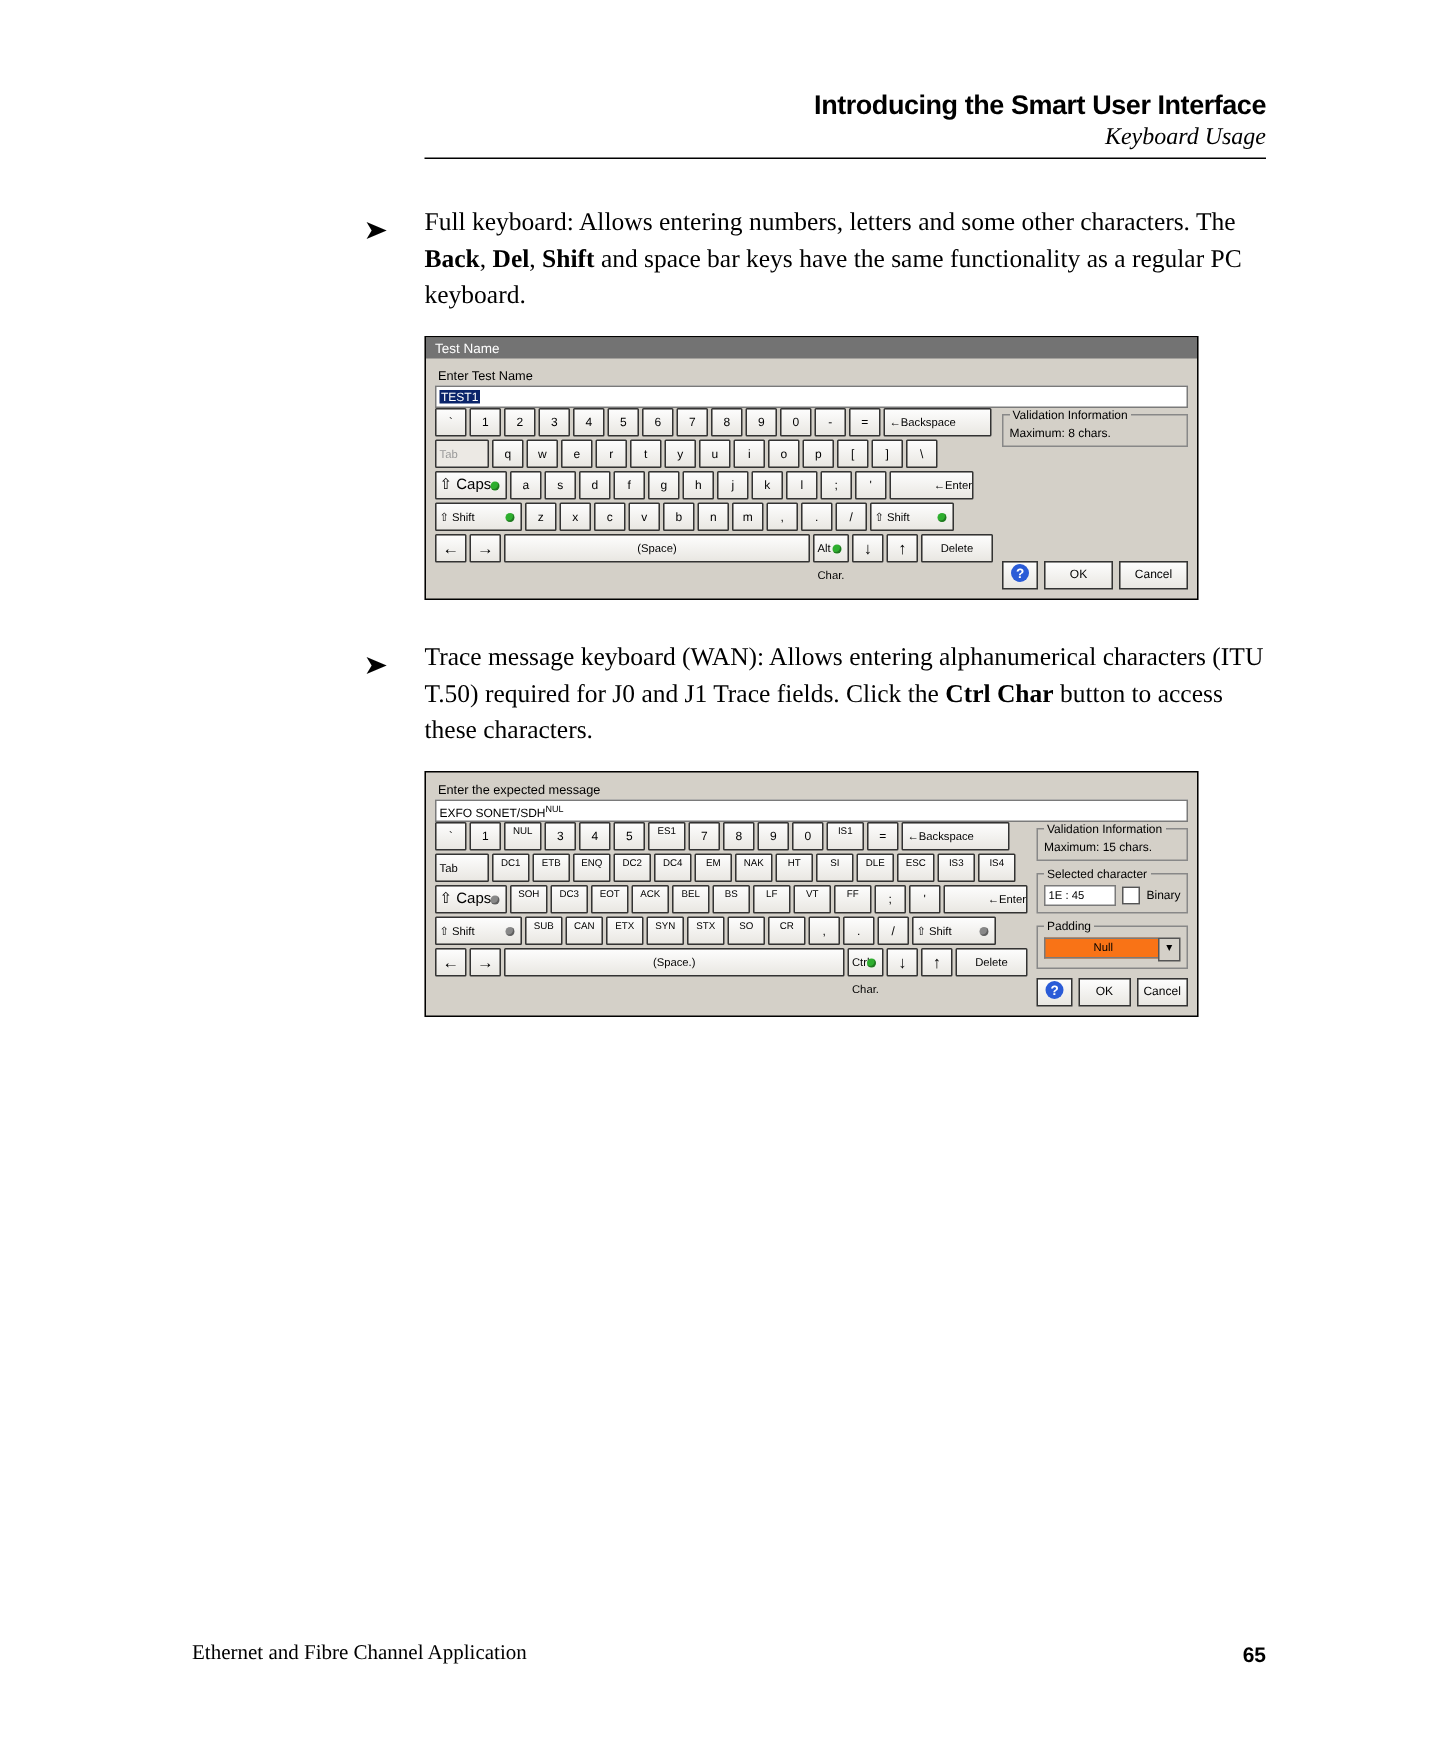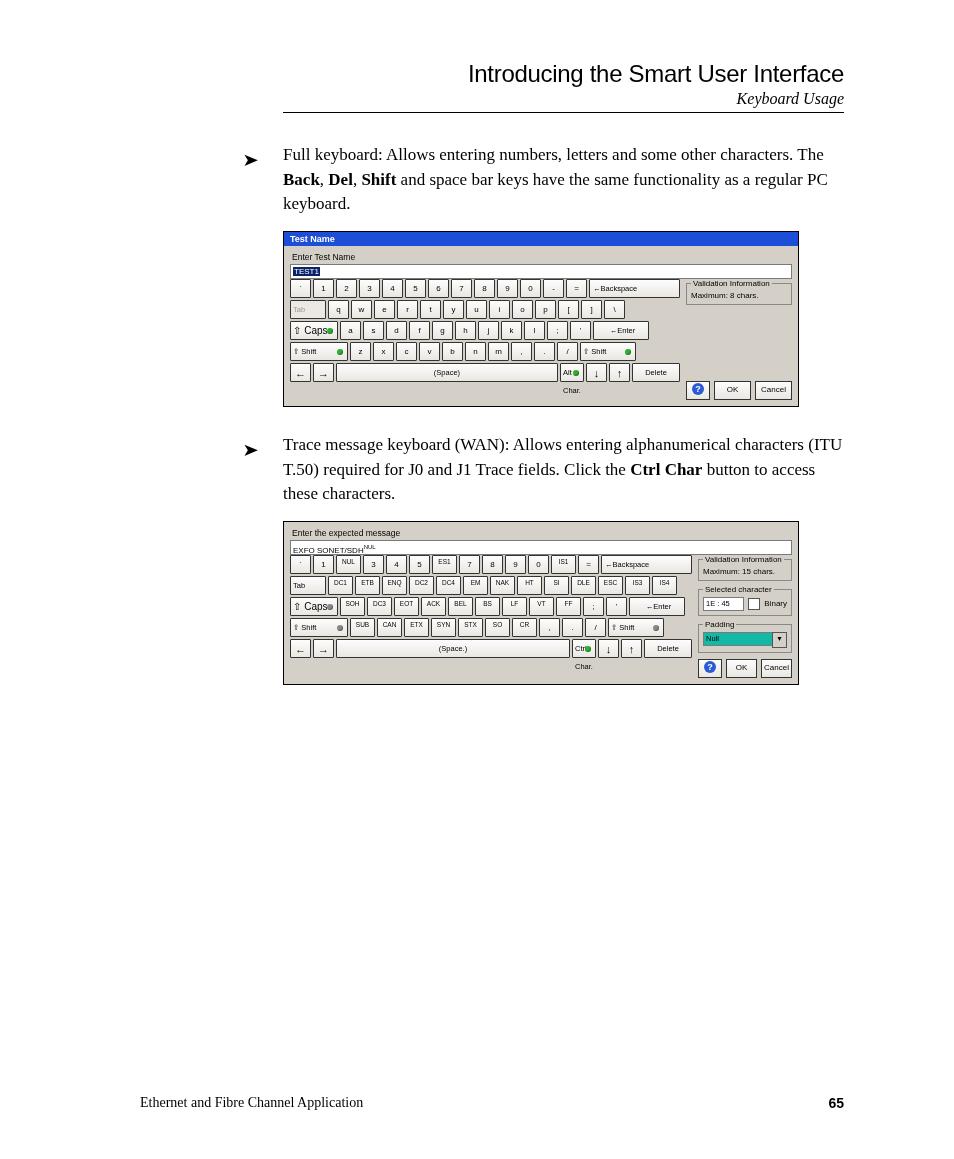--- a/index.html
+++ b/index.html
@@ -18,22 +18,22 @@
     box-sizing: border-box;
     height: 100%;
     position: relative;
   }
   .header {
     text-align: right;
     margin-left: 155px;
   }
   .header-title {
     font-family: "Segoe UI", "Helvetica Neue", Arial, sans-serif;
-    font-weight: 400;
-    font-size: 24px;
+    font-weight: 700;
+    font-size: 18px;
     letter-spacing: -0.3px;
   }
   .header-sub {
     font-style: italic;
     font-size: 16px;
     margin-top: 2px;
   }
   .header-rule {
     border: 0;
     border-top: 1.5px solid #000;
@@ -64,23 +64,23 @@
     box-sizing: border-box;
     border: 1px solid #000;
     background: #d4d0c8;
     font-family: Tahoma, Arial, sans-serif;
     font-size: 8px;
     color: #000;
     margin-top: 10px;
     margin-bottom: 26px;
   }
   .titlebar {
-    background: #1d4ed8;
+    background: #737373;
     color: #fff;
-    font-weight: 700;
+    font-weight: 400;
     font-size: 9px;
     padding: 2px 6px;
   }
   .shot-body {
     padding: 4px 6px 6px 6px;
   }
   .prompt {
     font-size: 8.5px;
     margin: 2px 0 2px 2px;
   }
@@ -117,22 +117,22 @@
     line-height: 18px;
     text-align: center;
     font-size: 8px;
     box-sizing: border-box;
     border-radius: 1px;
   }
   .key.w1  { width: 21px; }
   .key.tab { width: 36px; font-size:7.5px; text-align:left; padding-left:2px;}
   .key.caps{ width: 48px; font-size:10px; text-align:left; padding-left:2px; position:relative;}
   .key.shift{width: 58px; font-size:7.5px; text-align:left; padding-left:2px; position:relative;}
-  .key.bksp{ width: 91px; font-size:7.5px; text-align:left; padding-left:3px;}
-  .key.enter{width: 56px; font-size:7.5px; text-align:center; padding-left:3px;}
+  .key.bksp{ width: 72px; font-size:7.5px; text-align:left; padding-left:3px;}
+  .key.enter{width: 56px; font-size:7.5px; text-align:right; padding-left:3px;}
   .key.rshift{width:56px; font-size:7.5px; text-align:left; padding-left:2px; position:relative;}
   .key.arrow{width:21px; font-size:11px;}
   .key.space{ flex:1; font-size:7.5px;}
   .key.alt  { width: 24px; font-size:7.5px; position:relative; text-align:left; padding-left:2px;}
   .key.del  { width: 48px; font-size:7.5px;}
   .key.small{ width:25px; font-size:6.5px; line-height:9px; padding-top:1px;}
   .key.disabled{ color:#999; background:#ece9e4;}
   .dot {
     position:absolute; width:6px; height:6px; border-radius:50%;
     background:#2eae2e; right:4px; top:6px; box-shadow: inset -1px -1px 0 rgba(0,0,0,.3);
@@ -145,37 +145,37 @@
     padding: 3px 4px 4px 4px;
     font-size:8px;
   }
   fieldset legend { font-size:8px; padding:0 2px;margin-top:42px; }
   .info-line { font-size:8px; }
 
   .sel-row { display:flex; gap:4px; align-items:center;justify-content:space-between; }
   .sel-box { flex:1; background:#fff; border:1px solid #7a7a7a; height:12px; font-size:7.5px; padding-left:2px; line-height:12px;}
   .chk { width:10px; height:10px; border:1px solid #555; background:#fff; display:inline-block; vertical-align:middle;}
   .combo { display:flex; }
-  .combo .box { flex:1; background:#14b8a6; border:1px solid #7a7a7a; border-right:0; height:12px; font-size:7.5px; padding-left:2px; line-height:12px;}
+  .combo .box { flex:1; background:#f97316; border:1px solid #7a7a7a; border-right:0; height:12px; font-size:7.5px; padding-left:2px; line-height:12px;text-align:center;}
   .combo .btn { width:13px; height:14px; border:1px solid #555; background:#d4d0c8; text-align:center; font-size:8px; line-height:12px;}
 
   .bottom-btns { display:flex; gap:4px; margin-top:6px;}
   .bbtn {
     border:1px solid #333; background:linear-gradient(#fdfdfd,#e9e7e2);
     height:17px; line-height:16px; text-align:center; font-size:8px; flex:1;
   }
   .bbtn.icon { flex:0 0 22px; }
   .helpcircle {
     width:12px;height:12px;border-radius:50%;background:#2a5bd7;color:#fff;
     font-weight:700;font-size:9px;line-height:12px;display:inline-block;
   }
 
   .footer {
     position:absolute;
-    bottom:48px; left:140px; right:110px;
+    bottom:48px; left:128px; right:110px;
     display:flex; justify-content:space-between;
     font-size:14px;
     font-family: "Palatino Linotype", Palatino, Georgia, serif;
   }
   .footer .pn { font-weight:700; font-family: "Segoe UI","Helvetica Neue",Arial,sans-serif; }
 
   sup { font-size:70%; }
 </style>
 </head>
 <body>

